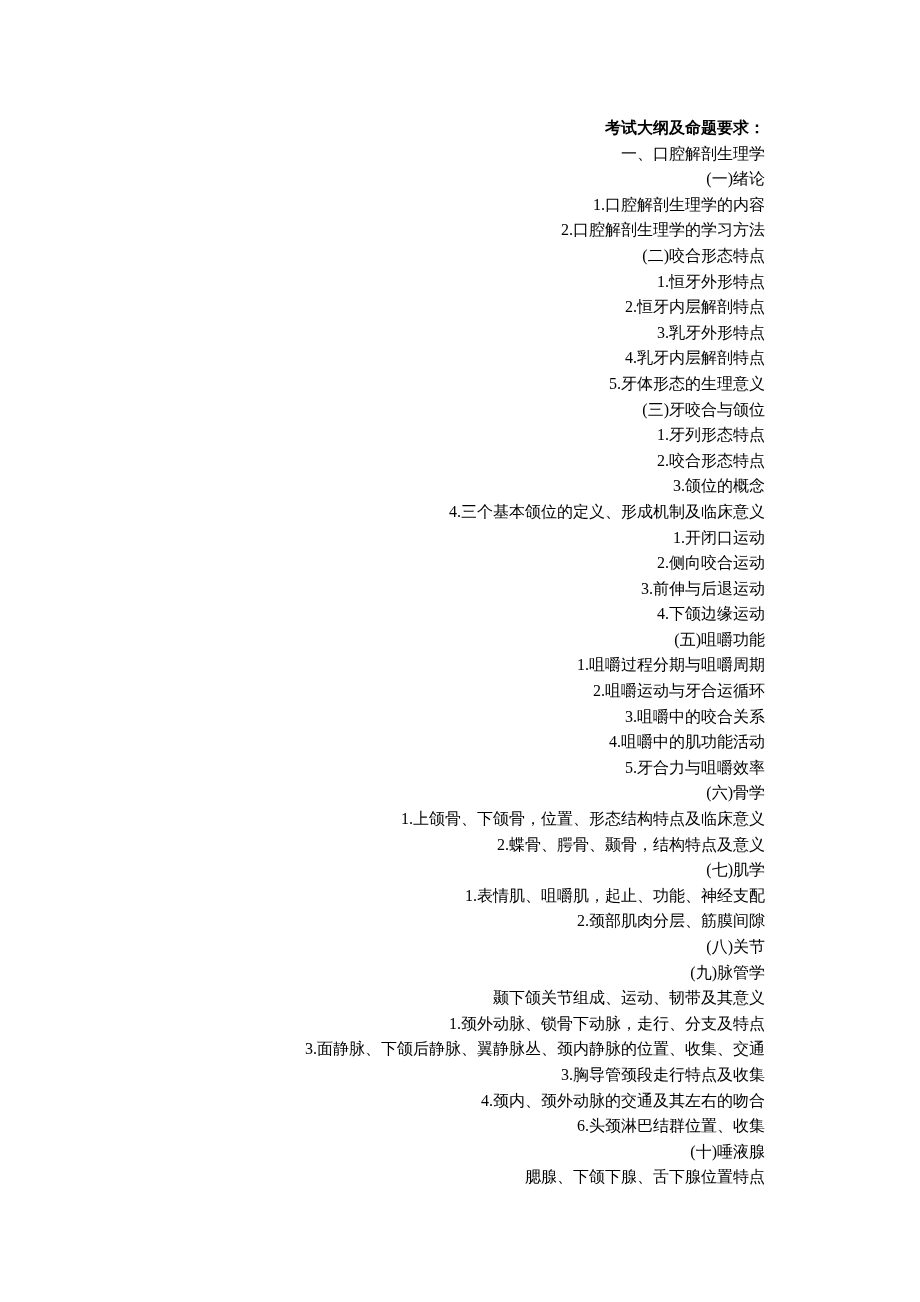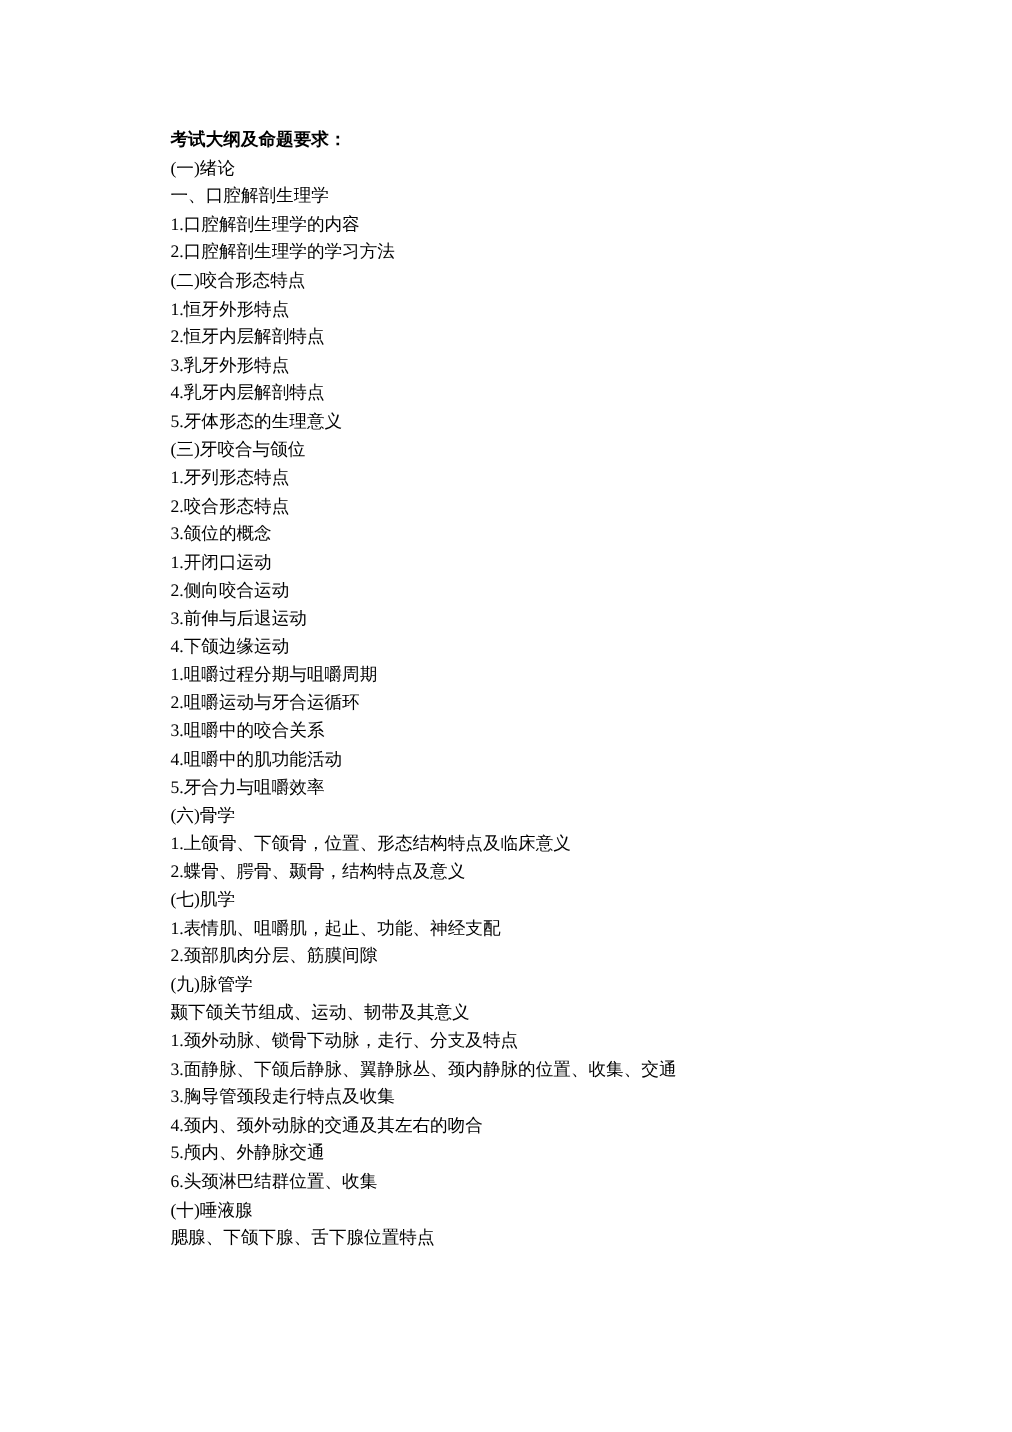--- a/index.html
+++ b/index.html
@@ -1,18 +1,19 @@
 <!DOCTYPE html>
 <html><head>
   <meta charset="utf-8">
   <style>
     * {
       margin: 0;
       padding: 0;
       box-sizing: border-box;
+      text-align: right;
     }
     body {
       width: 920px;
       min-height: 1302px;
       background: #ffffff;
       font-family: "SimSun", "宋体", serif;
       font-size: 16px;
       color: #000000;
       padding: 115px 155px 50px 155px;
       line-height: 1.6;
@@ -24,53 +25,55 @@
       display: block;
       white-space: nowrap;
     }
   </style>
 </head>
 <body>
 
 <div class="content">
   <span class="line title">考试大纲及命题要求：</span>
   <div id="lines-container">
+      <span class="line">一、口腔解剖生理学</span>
       <span class="line">(一)绪论</span>
-      <span class="line">一、口腔解剖生理学</span>
       <span class="line">1.口腔解剖生理学的内容</span>
       <span class="line">2.口腔解剖生理学的学习方法</span>
       <span class="line">(二)咬合形态特点</span>
       <span class="line">1.恒牙外形特点</span>
       <span class="line">2.恒牙内层解剖特点</span>
       <span class="line">3.乳牙外形特点</span>
       <span class="line">4.乳牙内层解剖特点</span>
       <span class="line">5.牙体形态的生理意义</span>
       <span class="line">(三)牙咬合与颌位</span>
       <span class="line">1.牙列形态特点</span>
       <span class="line">2.咬合形态特点</span>
       <span class="line">3.颌位的概念</span>
+      <span class="line">4.三个基本颌位的定义、形成机制及临床意义</span>
       <span class="line">1.开闭口运动</span>
       <span class="line">2.侧向咬合运动</span>
       <span class="line">3.前伸与后退运动</span>
       <span class="line">4.下颌边缘运动</span>
+      <span class="line">(五)咀嚼功能</span>
       <span class="line">1.咀嚼过程分期与咀嚼周期</span>
       <span class="line">2.咀嚼运动与牙合运循环</span>
       <span class="line">3.咀嚼中的咬合关系</span>
       <span class="line">4.咀嚼中的肌功能活动</span>
       <span class="line">5.牙合力与咀嚼效率</span>
       <span class="line">(六)骨学</span>
       <span class="line">1.上颌骨、下颌骨，位置、形态结构特点及临床意义</span>
       <span class="line">2.蝶骨、腭骨、颞骨，结构特点及意义</span>
       <span class="line">(七)肌学</span>
       <span class="line">1.表情肌、咀嚼肌，起止、功能、神经支配</span>
       <span class="line">2.颈部肌肉分层、筋膜间隙</span>
+      <span class="line">(八)关节</span>
       <span class="line">(九)脉管学</span>
       <span class="line">颞下颌关节组成、运动、韧带及其意义</span>
       <span class="line">1.颈外动脉、锁骨下动脉，走行、分支及特点</span>
       <span class="line">3.面静脉、下颌后静脉、翼静脉丛、颈内静脉的位置、收集、交通</span>
       <span class="line">3.胸导管颈段走行特点及收集</span>
       <span class="line">4.颈内、颈外动脉的交通及其左右的吻合</span>
-      <span class="line">5.颅内、外静脉交通</span>
       <span class="line">6.头颈淋巴结群位置、收集</span>
       <span class="line">(十)唾液腺</span>
       <span class="line">腮腺、下颌下腺、舌下腺位置特点</span>
     </div>
 </div>
 
 </body></html>

